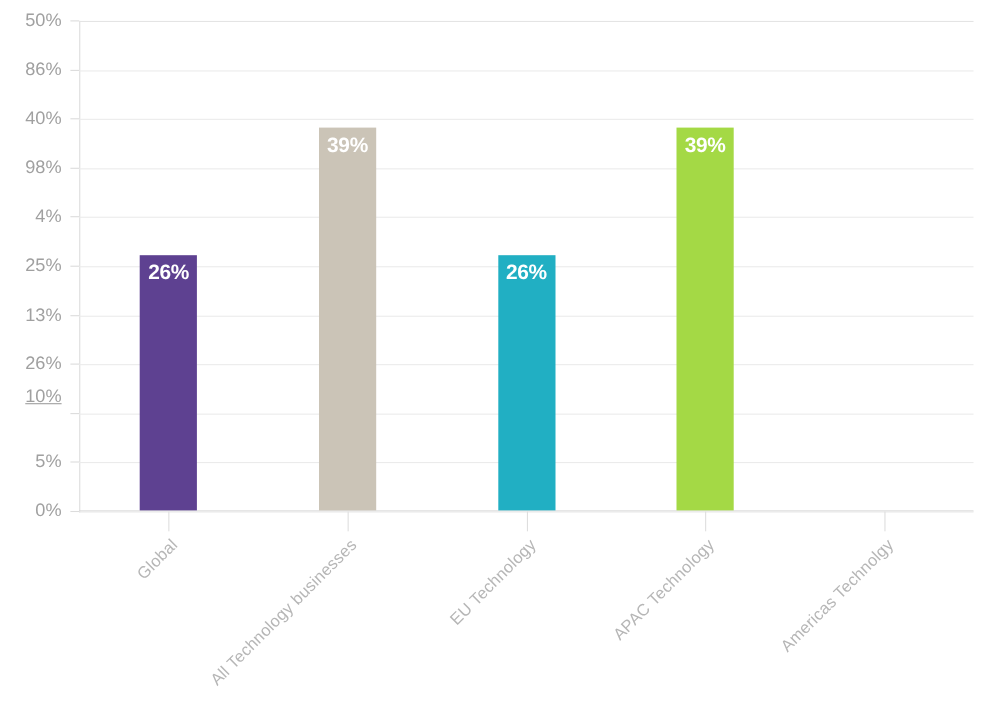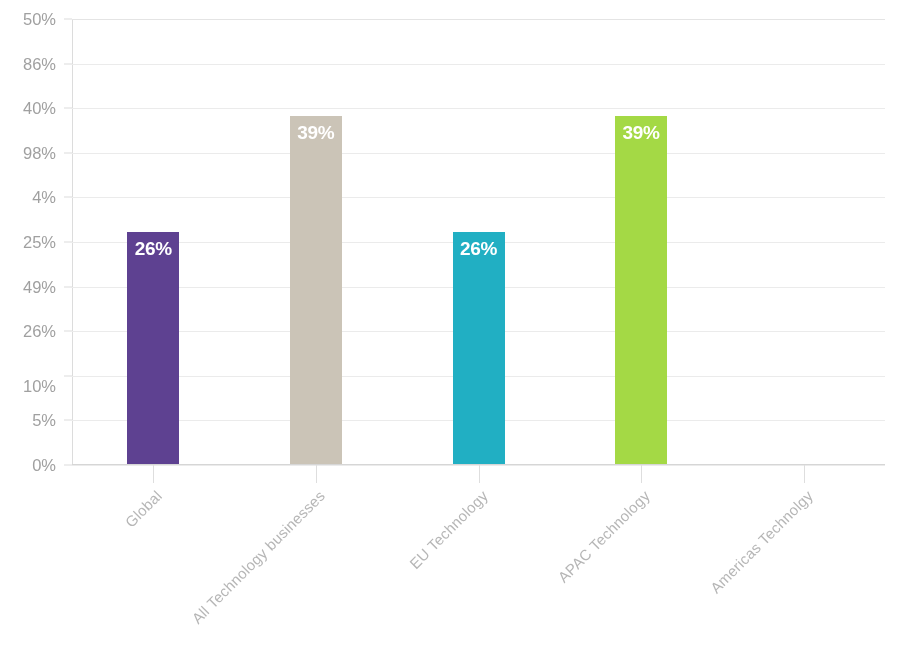--- a/index.html
+++ b/index.html
@@ -132,25 +132,25 @@
 </head>
 <body>
 
 <div id="chart-root">
 
   <div class="ylabels">
       <div class="ylabel" style="top: 465px;">0%</div>
       <div class="ytick-mark" style="top: 465px;"></div>
       <div class="ylabel" style="top: 420.4px;">5%</div>
       <div class="ytick-mark" style="top: 420.4px;"></div>
-      <div class="ylabel" style="top: 386px;">10%</div>
+      <div class="ylabel" style="top: 361px; text-decoration: underline;">10%</div>
       <div class="ytick-mark" style="top: 375.8px;"></div>
       <div class="ylabel" style="top: 331.2px;">26%</div>
       <div class="ytick-mark" style="top: 331.2px;"></div>
-      <div class="ylabel" style="top: 286.6px;">49%</div>
+      <div class="ylabel" style="top: 286.6px;">13%</div>
       <div class="ytick-mark" style="top: 286.6px;"></div>
       <div class="ylabel" style="top: 242px; padding-left: 22px;">25%</div>
       <div class="ytick-mark" style="top: 242px;"></div>
       <div class="ylabel" style="top: 197.4px;">4%</div>
       <div class="ytick-mark" style="top: 197.4px;"></div>
       <div class="ylabel" style="top: 152.8px;">98%</div>
       <div class="ytick-mark" style="top: 152.8px;"></div>
       <div class="ylabel" style="top: 108.2px;">40%</div>
       <div class="ytick-mark" style="top: 108.2px;"></div>
       <div class="ylabel" style="top: 63.6px;">86%</div>

